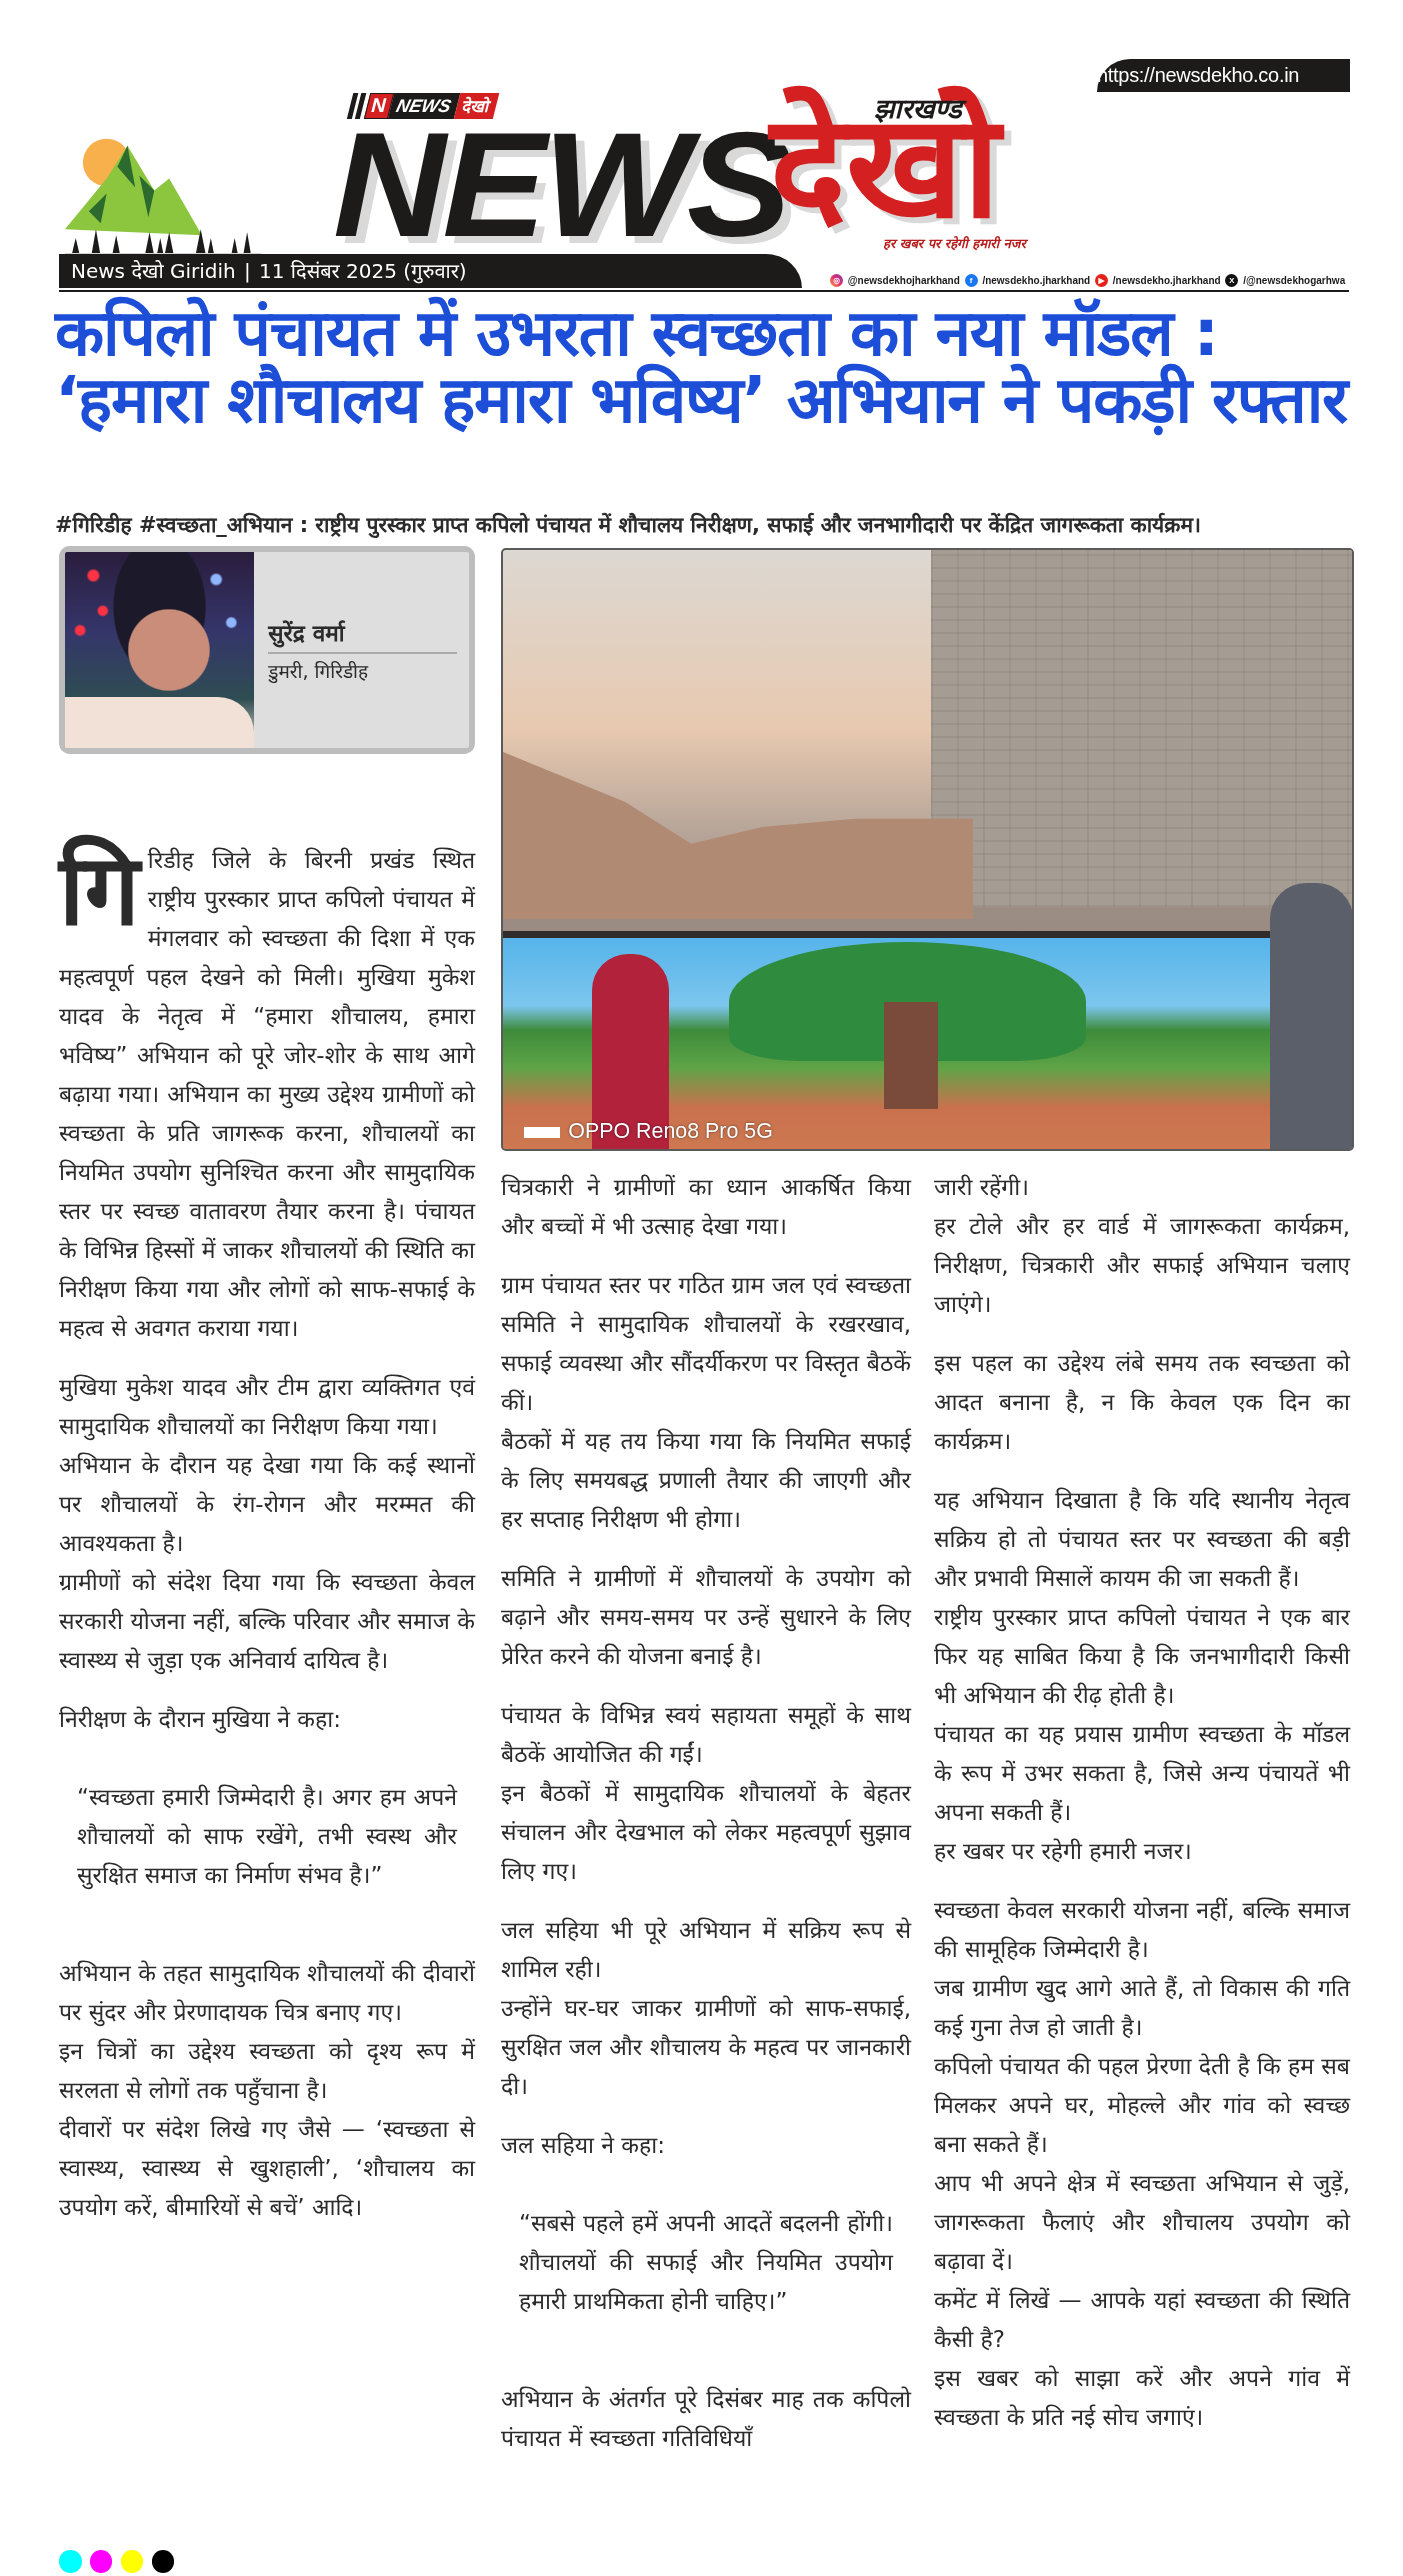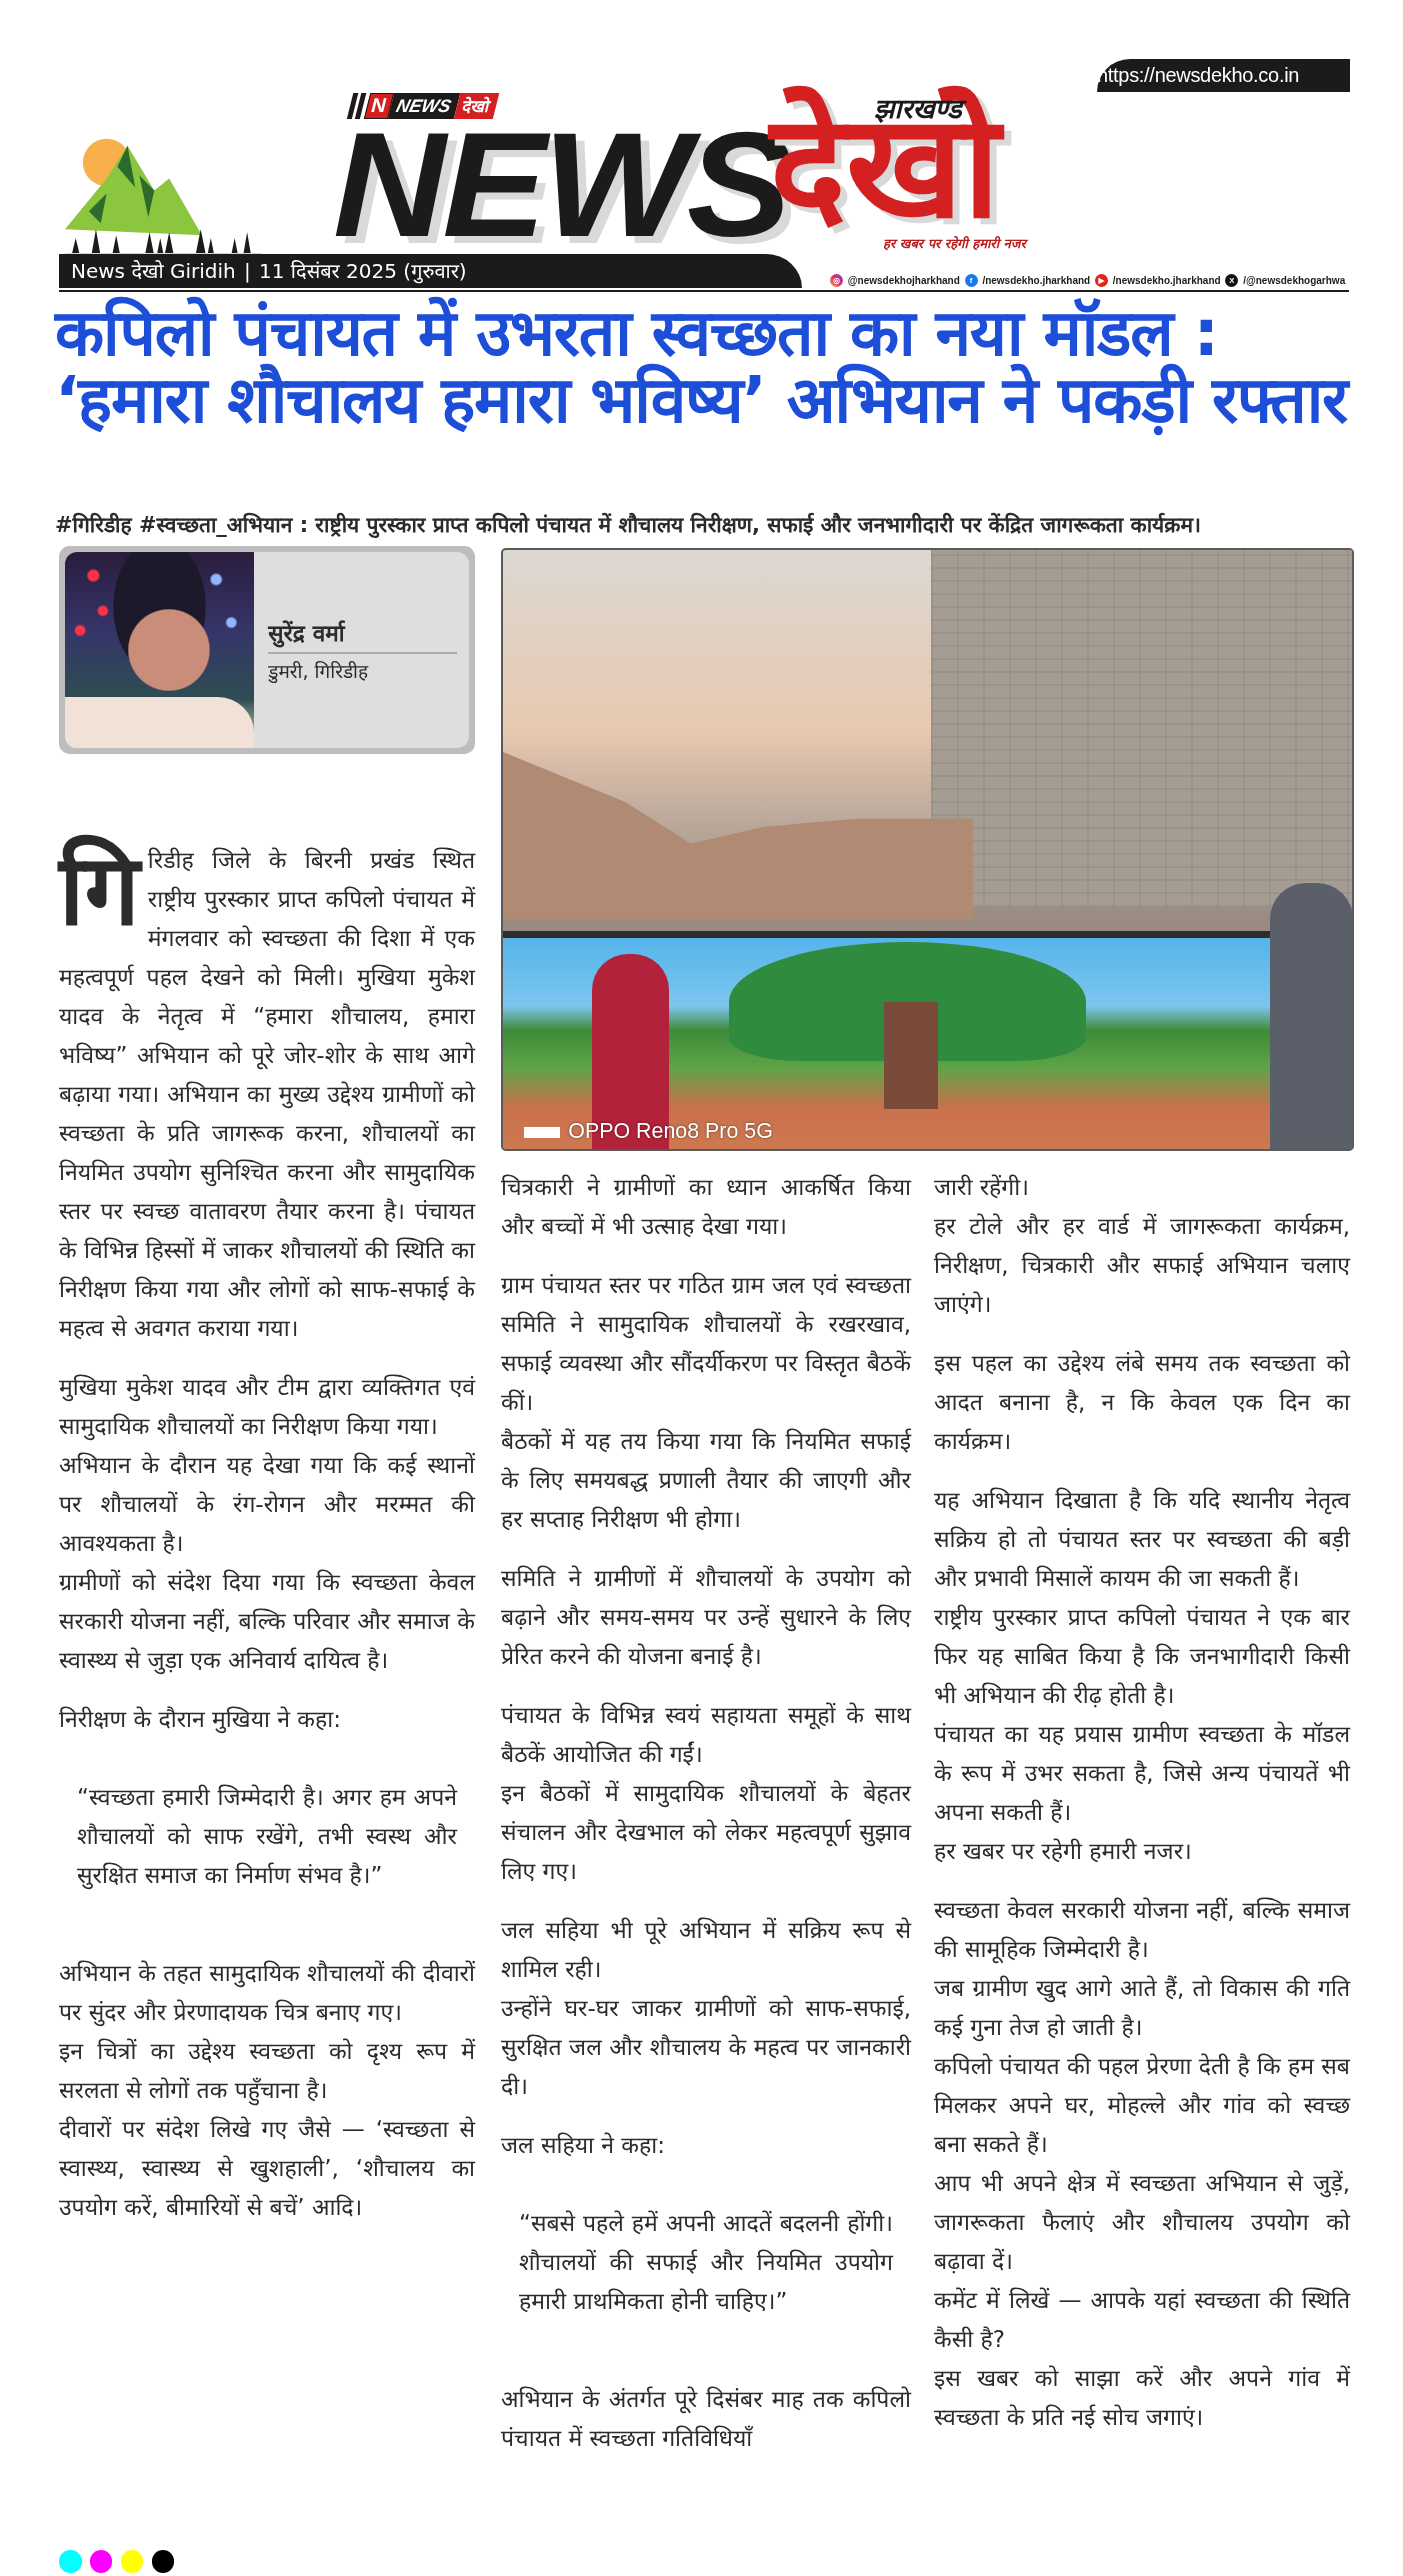--- a/index.html
+++ b/index.html
@@ -40,21 +40,21 @@
   .mast-rule { position: absolute; left: 59px; top: 290px; width: 1290px; height: 1.8px; background: #1d1a1a; }
 
   
   .headline { position: absolute; left: 55px; top: 300px; width: 1308px; font-weight: bold; font-size: 64px;
               line-height: 67px; color: #1d4ed8; letter-spacing: -1.2px; }
   .subhead { position: absolute; left: 55px; top: 510px; width: 1308px; font-size: 21px; font-weight: bold; color: #2b2b2b; white-space: nowrap; }
 
   
   .author-card { position: absolute; left: 59px; top: 546px; width: 416px; height: 208px; background: #bdbdbd;
                  border-radius: 10.7px; padding: 6px; }
-  .author-inner { width: 100%; height: 100%; background: #dedede; border-radius: 12px; display: flex; overflow: hidden; }
+  .author-inner { width: 100%; height: 100%; background: #dedede; border-radius: 2px; display: flex; overflow: hidden; }
   .author-photo { width: 189px; height: 100%; position: relative;
                   background: radial-gradient(circle at 55% 50%, #c98d7a 0 28%, transparent 29%),
                               radial-gradient(ellipse at 50% 28%, #1c1a2a 0 34%, transparent 35%),
                               linear-gradient(180deg, #2a1d3d 0%, #35356a 40%, #2e4d52 75%, #e8d8cc 100%); }
   .author-photo .lights { position: absolute; inset: 0;
                   background: radial-gradient(circle at 15% 12%, #ff3344 0 2%, transparent 3%),
                               radial-gradient(circle at 20% 30%, #ff3344 0 2%, transparent 3%),
                               radial-gradient(circle at 8% 40%, #ff3344 0 2%, transparent 3%),
                               radial-gradient(circle at 80% 14%, #8fb6ff 0 2%, transparent 3%),
                               radial-gradient(circle at 88% 36%, #8fb6ff 0 2%, transparent 3%); }

